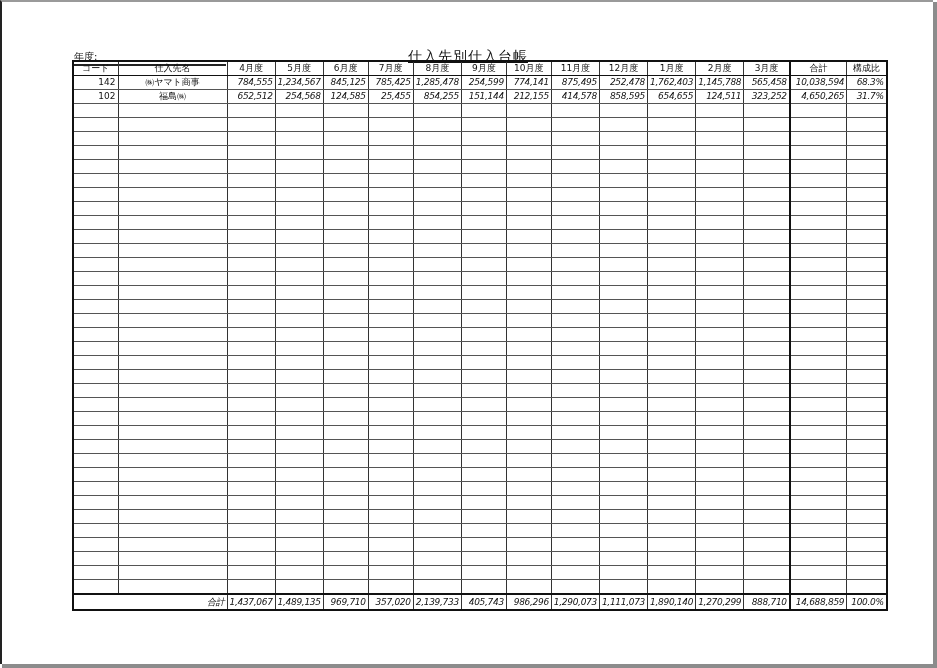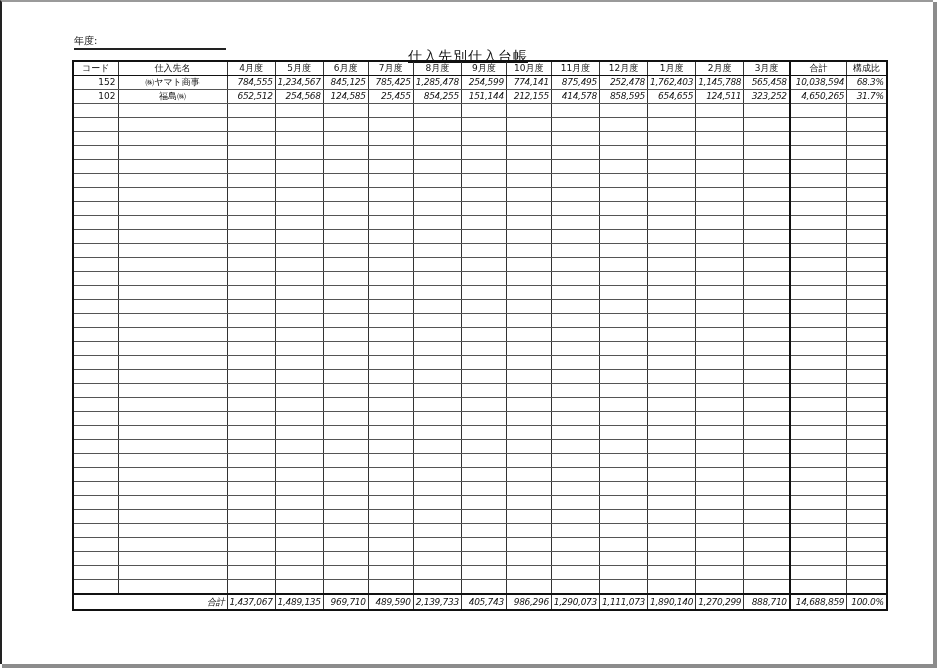--- a/index.html
+++ b/index.html
@@ -11,21 +11,21 @@
   .page {
     position: absolute; left: 0; top: 0; width: 933px; height: 664px;
     background: #fff;
     border-left: 2px solid #222;
     border-top: 2px solid #9a9a9a;
     box-sizing: border-box;
   }
   .shadow-r { position: absolute; left: 933px; top: 2px; width: 4px; height: 666px; background: #8c8c8c; }
   .shadow-b { position: absolute; left: 2px; top: 664px; width: 935px; height: 4px; background: #8c8c8c; }
   .year {
-    position: absolute; left: 74px; top: 34px; width: 152px; height: 14px;
+    position: absolute; left: 74px; top: 50px; width: 152px; height: 14px;
     border-bottom: 2px solid #222; font-size: 10px; line-height: 14px;
   }
   .title {
     position: absolute; left: 300px; width: 336px; top: 47px;
     text-align: center; font-size: 14px; letter-spacing: 1px; line-height: 18px; text-decoration: underline;
   }
   table.ledger {
     position: absolute; left: 72px; top: 60px;
     border-collapse: collapse; table-layout: fixed;
     border: 2px solid #111;
@@ -88,21 +88,21 @@
       <th>12月度</th>
       <th>1月度</th>
       <th>2月度</th>
       <th>3月度</th>
       <th class="thick-l">合計</th>
       <th>構成比</th>
     </tr>
   </thead>
   <tbody id="ledger-body">
     <tr>
-      <td class="code">152</td>
+      <td class="code">142</td>
       <td class="name">㈱ヤマト商事</td>
       <td class="num">784,555</td>
       <td class="num">1,234,567</td>
       <td class="num">845,125</td>
       <td class="num">785,425</td>
       <td class="num">1,285,478</td>
       <td class="num">254,599</td>
       <td class="num">774,141</td>
       <td class="num">875,495</td>
       <td class="num">252,478</td>
@@ -760,21 +760,21 @@
         <td class="thick-l"></td>
         <td></td>
       </tr>
     </tbody>
   <tfoot>
     <tr class="total">
       <td colspan="2" class="num">合計</td>
       <td class="num">1,437,067</td>
       <td class="num">1,489,135</td>
       <td class="num">969,710</td>
-      <td class="num">489,590</td>
+      <td class="num">357,020</td>
       <td class="num">2,139,733</td>
       <td class="num">405,743</td>
       <td class="num">986,296</td>
       <td class="num">1,290,073</td>
       <td class="num">1,111,073</td>
       <td class="num">1,890,140</td>
       <td class="num">1,270,299</td>
       <td class="num">888,710</td>
       <td class="num thick-l">14,688,859</td>
       <td class="num">100.0%</td>

